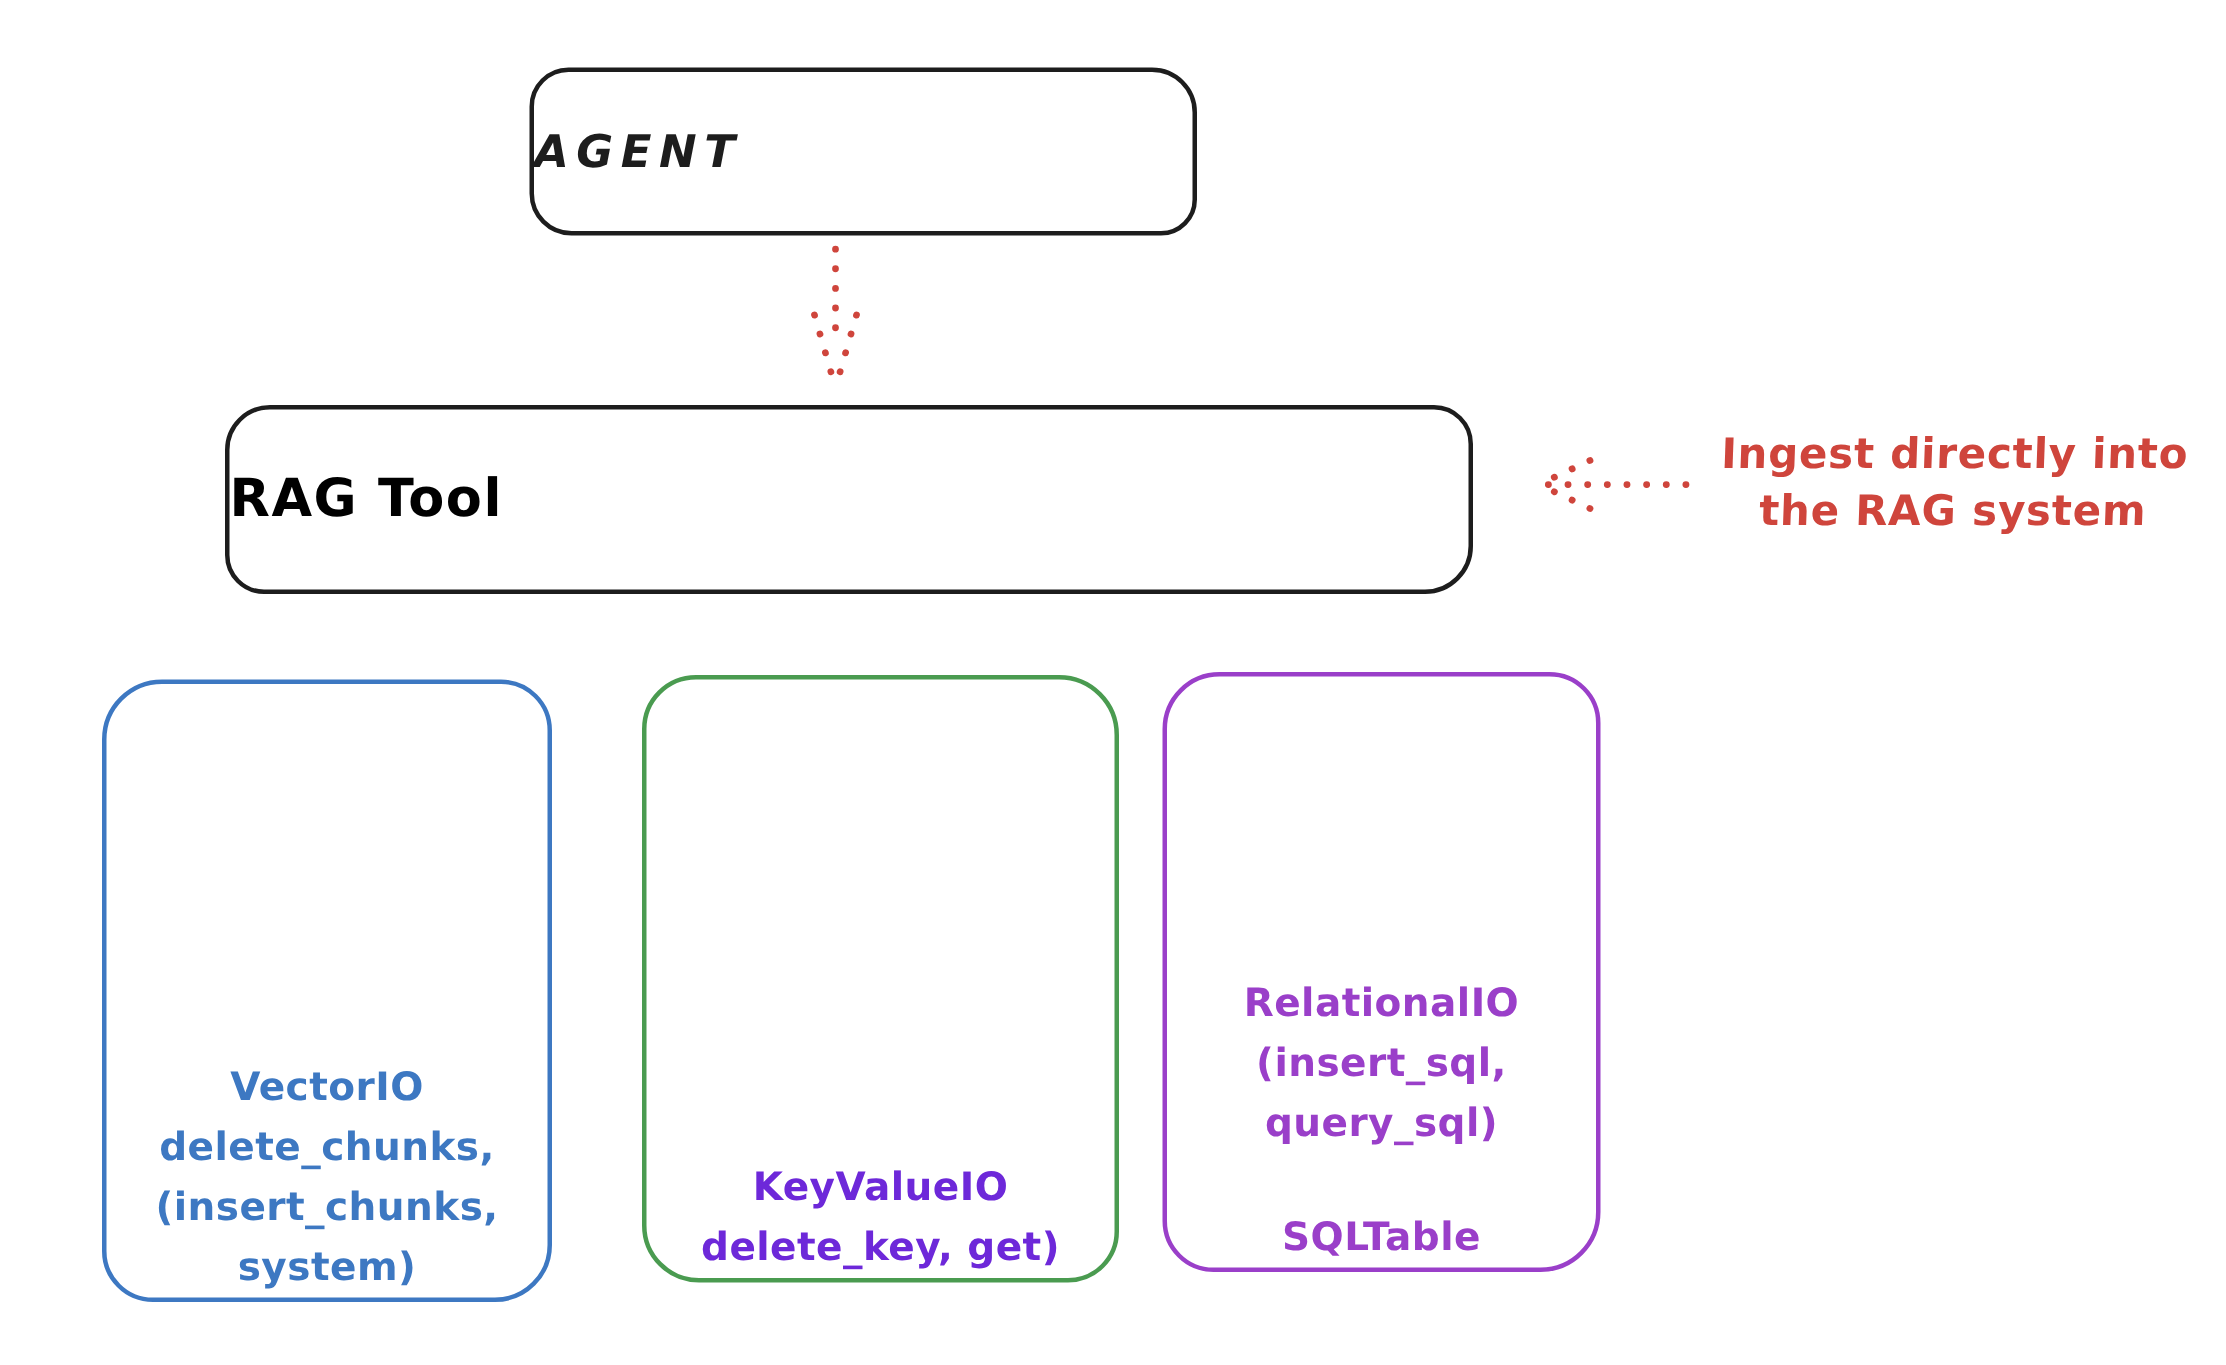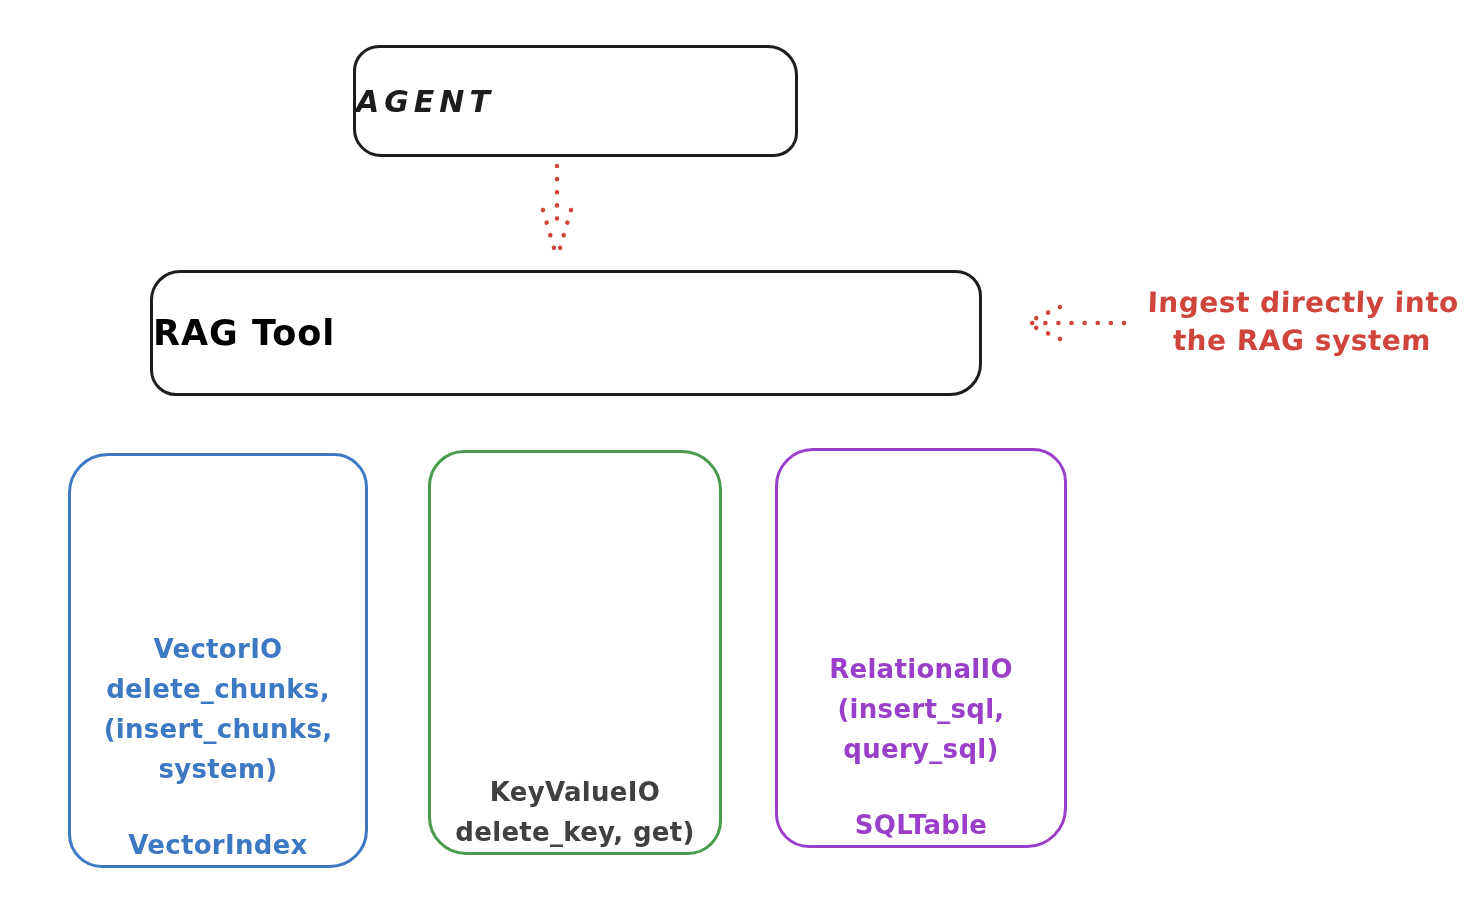--- a/index.html
+++ b/index.html
@@ -63,24 +63,24 @@
   .store-vector {
     left: 68px; top: 453px;
     width: 300px; height: 415px;
     border: 3px solid #3d78c2;
     border-radius: 40px 34px 38px 34px;
     color: #3d78c2;
     padding-top: 90px;
   }
   .store-keyvalue {
     left: 428px; top: 450px;
-    width: 294px; height: 405px;
+    width: 318px; height: 405px;
     border: 3px solid #4a9b50;
     border-radius: 36px 40px 34px 38px;
-    color: #404040;
+    color: #6d28d9;
     padding-top: 104px;
   }
   .store-relational {
     left: 775px; top: 448px;
     width: 292px; height: 400px;
     border: 3px solid #9a3fc9;
     border-radius: 38px 34px 40px 34px;
     color: #9a3fc9;
     padding-top: 99px;
   }
@@ -136,21 +136,20 @@
     <div>the RAG system</div>
   </div>
 
   <div class="node store store-vector">
     <div>
       <div>VectorIO</div>
       <div>delete_chunks,</div>
       <div>(insert_chunks,</div>
       <div>system)</div>
     </div>
-    <div class="index-label">VectorIndex</div>
   </div>
 
   <div class="node store store-keyvalue">
     <div>
       <div>KeyValueIO</div>
       <div>delete_key, get)</div>
     </div>
   </div>
 
   <div class="node store store-relational">

